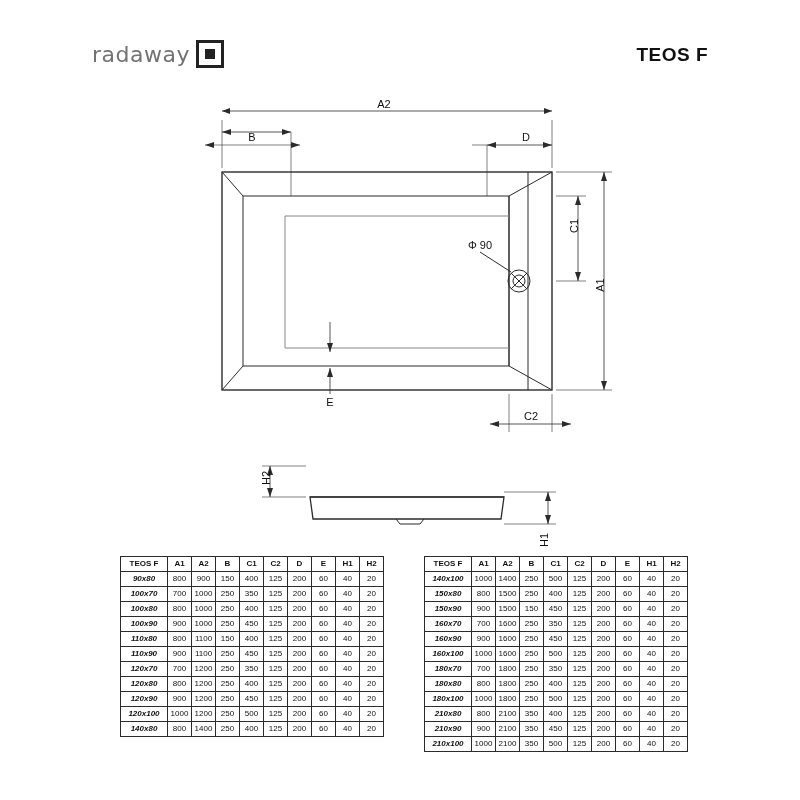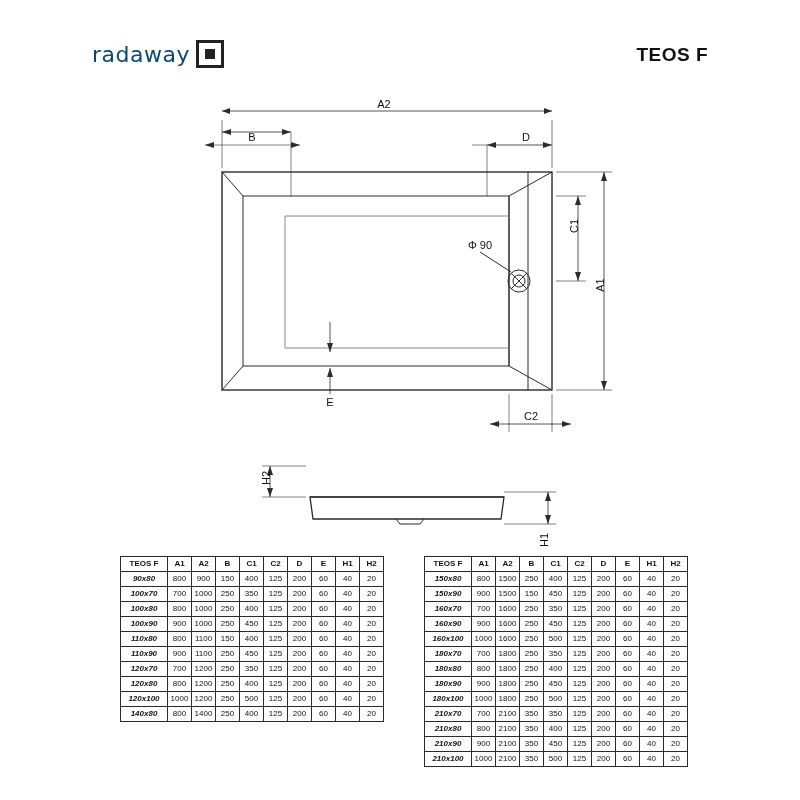--- a/index.html
+++ b/index.html
@@ -25,21 +25,21 @@
     left: 92px;
     top: 40px;
     display: flex;
     align-items: center;
     gap: 6px;
   }
   .brand-word {
     font-family: "DejaVu Sans", sans-serif;
     font-size: 22px;
     letter-spacing: 0.5px;
-    color: #0c4a6e;
+    color: #737373;
     font-weight: 400;
   }
   .brand-mark {
     width: 28px;
     height: 28px;
     border: 3px solid #222;
     position: relative;
     box-sizing: border-box;
   }
   .brand-mark:after {
@@ -323,20 +323,32 @@
             <td>1200</td>
             <td>250</td>
             <td>400</td>
             <td>125</td>
             <td>200</td>
             <td>60</td>
             <td>40</td>
             <td>20</td>
           </tr>
           <tr>
+            <td class="name">120x90</td>
+            <td>900</td>
+            <td>1200</td>
+            <td>250</td>
+            <td>450</td>
+            <td>125</td>
+            <td>200</td>
+            <td>60</td>
+            <td>40</td>
+            <td>20</td>
+          </tr>
+          <tr>
             <td class="name">120x100</td>
             <td>1000</td>
             <td>1200</td>
             <td>250</td>
             <td>500</td>
             <td>125</td>
             <td>200</td>
             <td>60</td>
             <td>40</td>
             <td>20</td>
@@ -368,20 +380,32 @@
           <th>C1</th>
           <th>C2</th>
           <th>D</th>
           <th>E</th>
           <th>H1</th>
           <th>H2</th>
         </tr>
       </thead>
       <tbody>
           <tr>
+            <td class="name">140x100</td>
+            <td>1000</td>
+            <td>1400</td>
+            <td>250</td>
+            <td>500</td>
+            <td>125</td>
+            <td>200</td>
+            <td>60</td>
+            <td>40</td>
+            <td>20</td>
+          </tr>
+          <tr>
             <td class="name">150x80</td>
             <td>800</td>
             <td>1500</td>
             <td>250</td>
             <td>400</td>
             <td>125</td>
             <td>200</td>
             <td>60</td>
             <td>40</td>
             <td>20</td>
@@ -452,49 +476,25 @@
             <td>1800</td>
             <td>250</td>
             <td>400</td>
             <td>125</td>
             <td>200</td>
             <td>60</td>
             <td>40</td>
             <td>20</td>
           </tr>
           <tr>
-            <td class="name">180x90</td>
-            <td>900</td>
+            <td class="name">180x100</td>
+            <td>1000</td>
             <td>1800</td>
             <td>250</td>
-            <td>450</td>
-            <td>125</td>
-            <td>200</td>
-            <td>60</td>
-            <td>40</td>
-            <td>20</td>
-          </tr>
-          <tr>
-            <td class="name">180x100</td>
-            <td>1000</td>
-            <td>1800</td>
-            <td>250</td>
             <td>500</td>
-            <td>125</td>
-            <td>200</td>
-            <td>60</td>
-            <td>40</td>
-            <td>20</td>
-          </tr>
-          <tr>
-            <td class="name">210x70</td>
-            <td>700</td>
-            <td>2100</td>
-            <td>350</td>
-            <td>350</td>
             <td>125</td>
             <td>200</td>
             <td>60</td>
             <td>40</td>
             <td>20</td>
           </tr>
           <tr>
             <td class="name">210x80</td>
             <td>800</td>
             <td>2100</td>

